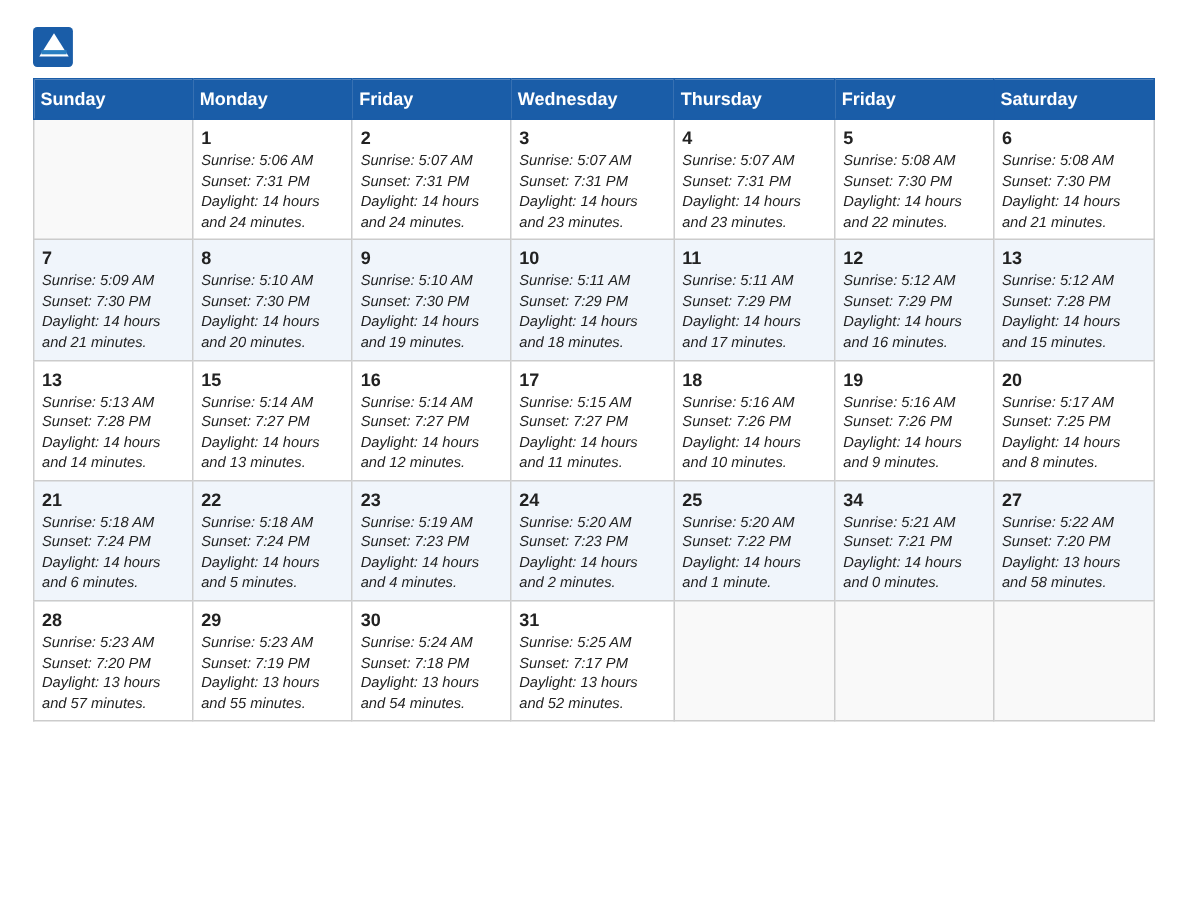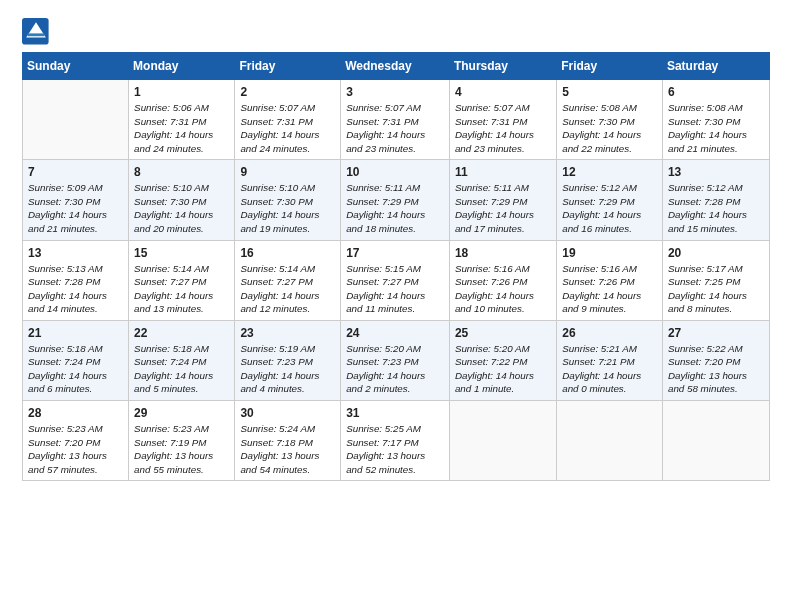--- a/index.html
+++ b/index.html
@@ -233,21 +233,21 @@
           </td>
           <td>
             <span class="day-num">24</span>
             <div class="day-info">Sunrise: 5:20 AM<br>Sunset: 7:23 PM<br>Daylight: 14 hours<br>and 2 minutes.</div>
           </td>
           <td>
             <span class="day-num">25</span>
             <div class="day-info">Sunrise: 5:20 AM<br>Sunset: 7:22 PM<br>Daylight: 14 hours<br>and 1 minute.</div>
           </td>
           <td>
-            <span class="day-num">26</span>
+            <span class="day-num">34</span>
             <div class="day-info">Sunrise: 5:21 AM<br>Sunset: 7:21 PM<br>Daylight: 14 hours<br>and 0 minutes.</div>
           </td>
           <td>
             <span class="day-num">27</span>
             <div class="day-info">Sunrise: 5:22 AM<br>Sunset: 7:20 PM<br>Daylight: 13 hours<br>and 58 minutes.</div>
           </td>
         </tr>
         <tr>
           <td>
             <span class="day-num">28</span>

